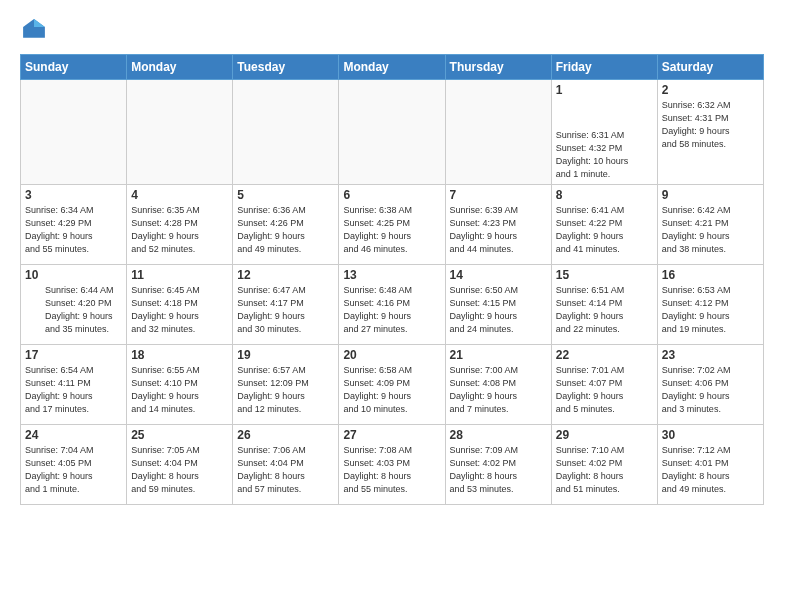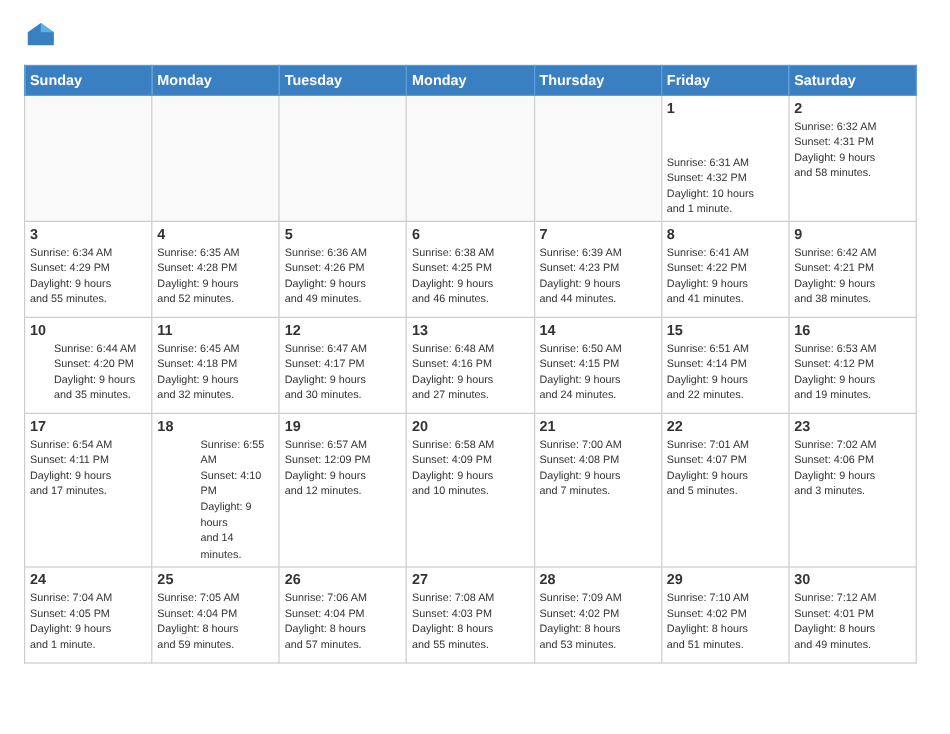--- a/index.html
+++ b/index.html
@@ -251,21 +251,21 @@
         <tr>
           <td>
             <span class="day-number">17</span>
             <div class="day-info" style="white-space: pre-line;">Sunrise: 6:54 AM
 Sunset: 4:11 PM
 Daylight: 9 hours
 and 17 minutes.</div>
           </td>
           <td>
             <span class="day-number">18</span>
-            <div class="day-info" style="white-space: pre-line; margin-left: 36px;">Sunrise: 6:55 AM
+            <div class="day-info" style="white-space: pre-line;">Sunrise: 6:55 AM
 Sunset: 4:10 PM
 Daylight: 9 hours
 and 14 minutes.</div>
           </td>
           <td>
             <span class="day-number">19</span>
             <div class="day-info" style="white-space: pre-line;">Sunrise: 6:57 AM
 Sunset: 12:09 PM
 Daylight: 9 hours
 and 12 minutes.</div>

